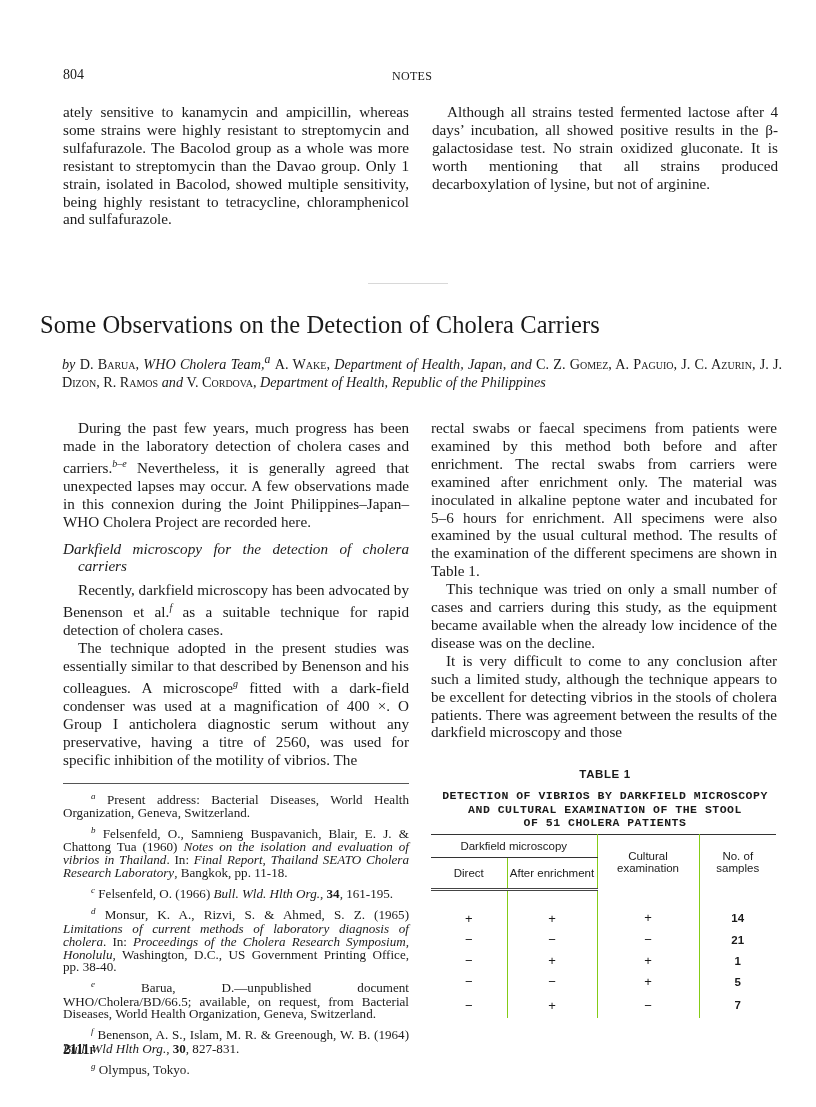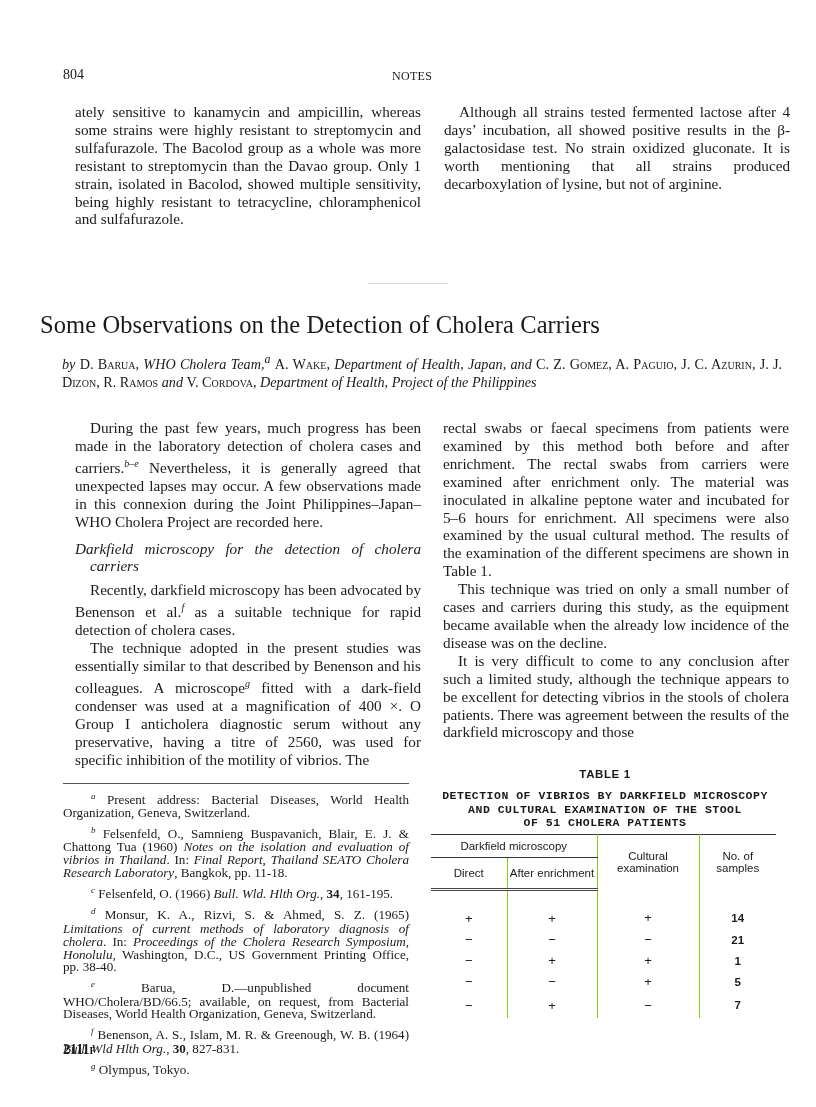--- a/index.html
+++ b/index.html
@@ -1,21 +1,21 @@
 <!DOCTYPE html>
 <html><head>
 <meta charset="utf-8">
 <style>
   html, body { margin: 0; padding: 0; background: #ffffff; }
   body { width: 816px; height: 1107px; position: relative; overflow: hidden;
          font-family: "Liberation Serif", "DejaVu Serif", serif; color: #1a1a1a; }
   .abs { position: absolute; }
   .page-num { left: 63px; top: 67px; font-size: 14px; }
   .running-head { left: 392px; top: 69px; font-size: 12px; letter-spacing: 0.3px; }
-  .col { font-size: 15.2px; line-height: 17.9px; text-align: justify; margin-left: 12px; }
+  .col { font-size: 15.2px; line-height: 17.9px; text-align: justify; }
   .col p { margin: 0; text-indent: 15px; }
   .col p.noindent { text-indent: 0; }
   .col-left-top { left: 63px; top: 103px; width: 346px; }
   .col-right-top { left: 432px; top: 103px; width: 346px; }
   .subhead { font-style: italic; margin: 0 0 3px 0; text-indent: 0 !important; padding-left: 15px; text-indent: -15px !important; text-align: justify; }
   .sep { left: 368px; top: 283px; width: 80px; height: 1px; background: #d8d8d8; }
   .title { left: 40px; top: 311px; font-size: 24.5px; letter-spacing: 0.1px; white-space: nowrap; }
   .byline { left: 62px; top: 350px; width: 720px; font-size: 14.2px; line-height: 18px; text-align: justify; }
   .byline .sc { font-variant: small-caps; }
   .byline i { font-style: italic; }
@@ -65,21 +65,21 @@
 <div class="abs byline">
   <i>by</i>
   <span class="sc">D. Barua</span>,
   <i>WHO Cholera Team,</i><sup><i>a</i></sup>
   <span class="sc">A. Wake</span>,
   <i>Department of Health, Japan</i>,
   <i>and</i>
   <span class="sc">C. Z. Gomez, A. Paguio, J. C. Azurin, J. J. Dizon, R. Ramos</span>
   <i>and</i>
   <span class="sc">V. Cordova</span>,
-  <i>Department of Health, Project of the Philippines</i>
+  <i>Department of Health, Republic of the Philippines</i>
 </div>
 
 <div class="abs col col-left-main">
   <p><span>During the past few years, much progress has been made in the laboratory detection of cholera cases and carriers.</span><sup><i style="font-size:10px">b–e</i></sup><span> Nevertheless, it is generally agreed that unexpected lapses may occur. A few observations made in this connexion during the Joint Philippines–Japan–WHO Cholera Project are recorded here.</span></p>
   <div class="gap"></div>
   <p class="subhead">Darkfield microscopy for the detection of cholera carriers</p>
   <div class="gap" style="height:6px"></div>
   <p><span>Recently, darkfield microscopy has been advocated by Benenson et al.</span><sup><i style="font-size:10px">f</i></sup><span> as a suitable technique for rapid detection of cholera cases.</span></p>
   <p><span>The technique adopted in the present studies was essentially similar to that described by Benenson and his colleagues. A microscope</span><sup><i style="font-size:10px">g</i></sup><span> fitted with a dark-field condenser was used at a magnification of 400 ×. O Group I anticholera diagnostic serum without any preservative, having a titre of 2560, was used for specific inhibition of the motility of vibrios. The</span></p>
 </div>

